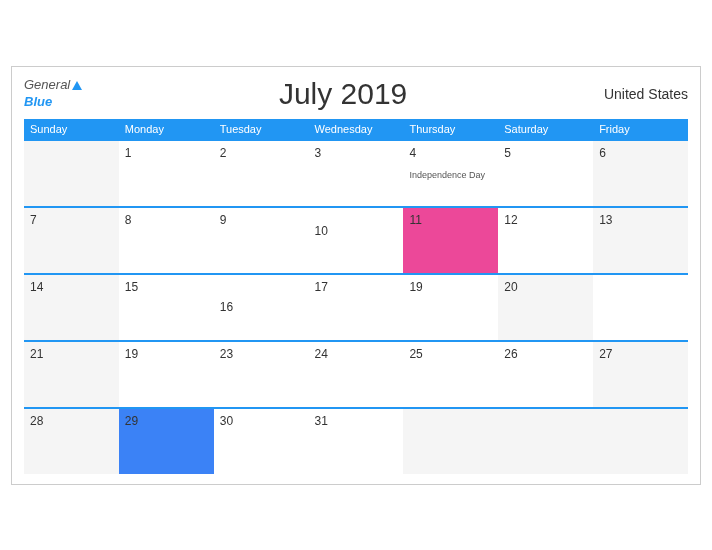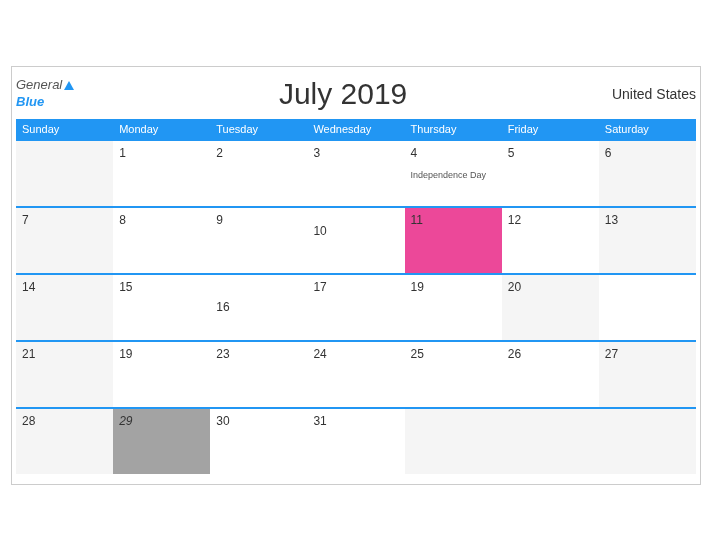--- a/index.html
+++ b/index.html
@@ -10,21 +10,21 @@
       font-family: Arial, sans-serif;
       display: flex;
       align-items: center;
       justify-content: center;
     }
     .calendar-container {
       width: 690px;
       height: 419px;
       background: #fff;
       border: 1px solid #ccc;
-      padding: 10px 4px;
+      padding: 10px 12px;
       display: flex;
       flex-direction: column;
     }
     .header {
       display: flex;
       align-items: center;
       justify-content: space-between;
       margin-bottom: 8px;
     }
     .logo {
@@ -133,22 +133,22 @@
     <div class="country">United States</div>
   </div>
 
   <div class="calendar-grid">
     <div class="day-headers">
       <div class="day-header">Sunday</div>
       <div class="day-header">Monday</div>
       <div class="day-header">Tuesday</div>
       <div class="day-header">Wednesday</div>
       <div class="day-header">Thursday</div>
+      <div class="day-header">Saturday</div>
       <div class="day-header">Friday</div>
-      <div class="day-header">Saturday</div>
     </div>
     <div class="weeks" id="weeks-container">
     <div class="week-row">
           <div class="day-cell empty" style="background: rgb(245, 245, 245);"></div>
           <div class="day-cell" style="background: rgb(255, 255, 255);">
             <span class="day-number">1</span>
           </div>
           <div class="day-cell" style="background: rgb(255, 255, 255);">
             <span class="day-number">2</span>
           </div>
@@ -229,21 +229,21 @@
             <span class="day-number">26</span>
           </div>
           <div class="day-cell" style="background: rgb(245, 245, 245);">
             <span class="day-number">27</span>
           </div>
         </div>
         <div class="week-row">
           <div class="day-cell" style="background: rgb(245, 245, 245);">
             <span class="day-number">28</span>
           </div>
-          <div class="day-cell" style="background: #a3a3a3; font-style: italic;">
+          <div class="day-cell" style="background: #3b82f6;">
             <span class="day-number">29</span>
           </div>
           <div class="day-cell" style="background: rgb(255, 255, 255);">
             <span class="day-number">30</span>
           </div>
           <div class="day-cell" style="background: rgb(255, 255, 255);">
             <span class="day-number">31</span>
           </div>
           <div class="day-cell empty" style="background: rgb(245, 245, 245);"></div>
           <div class="day-cell empty" style="background: rgb(245, 245, 245);"></div>

